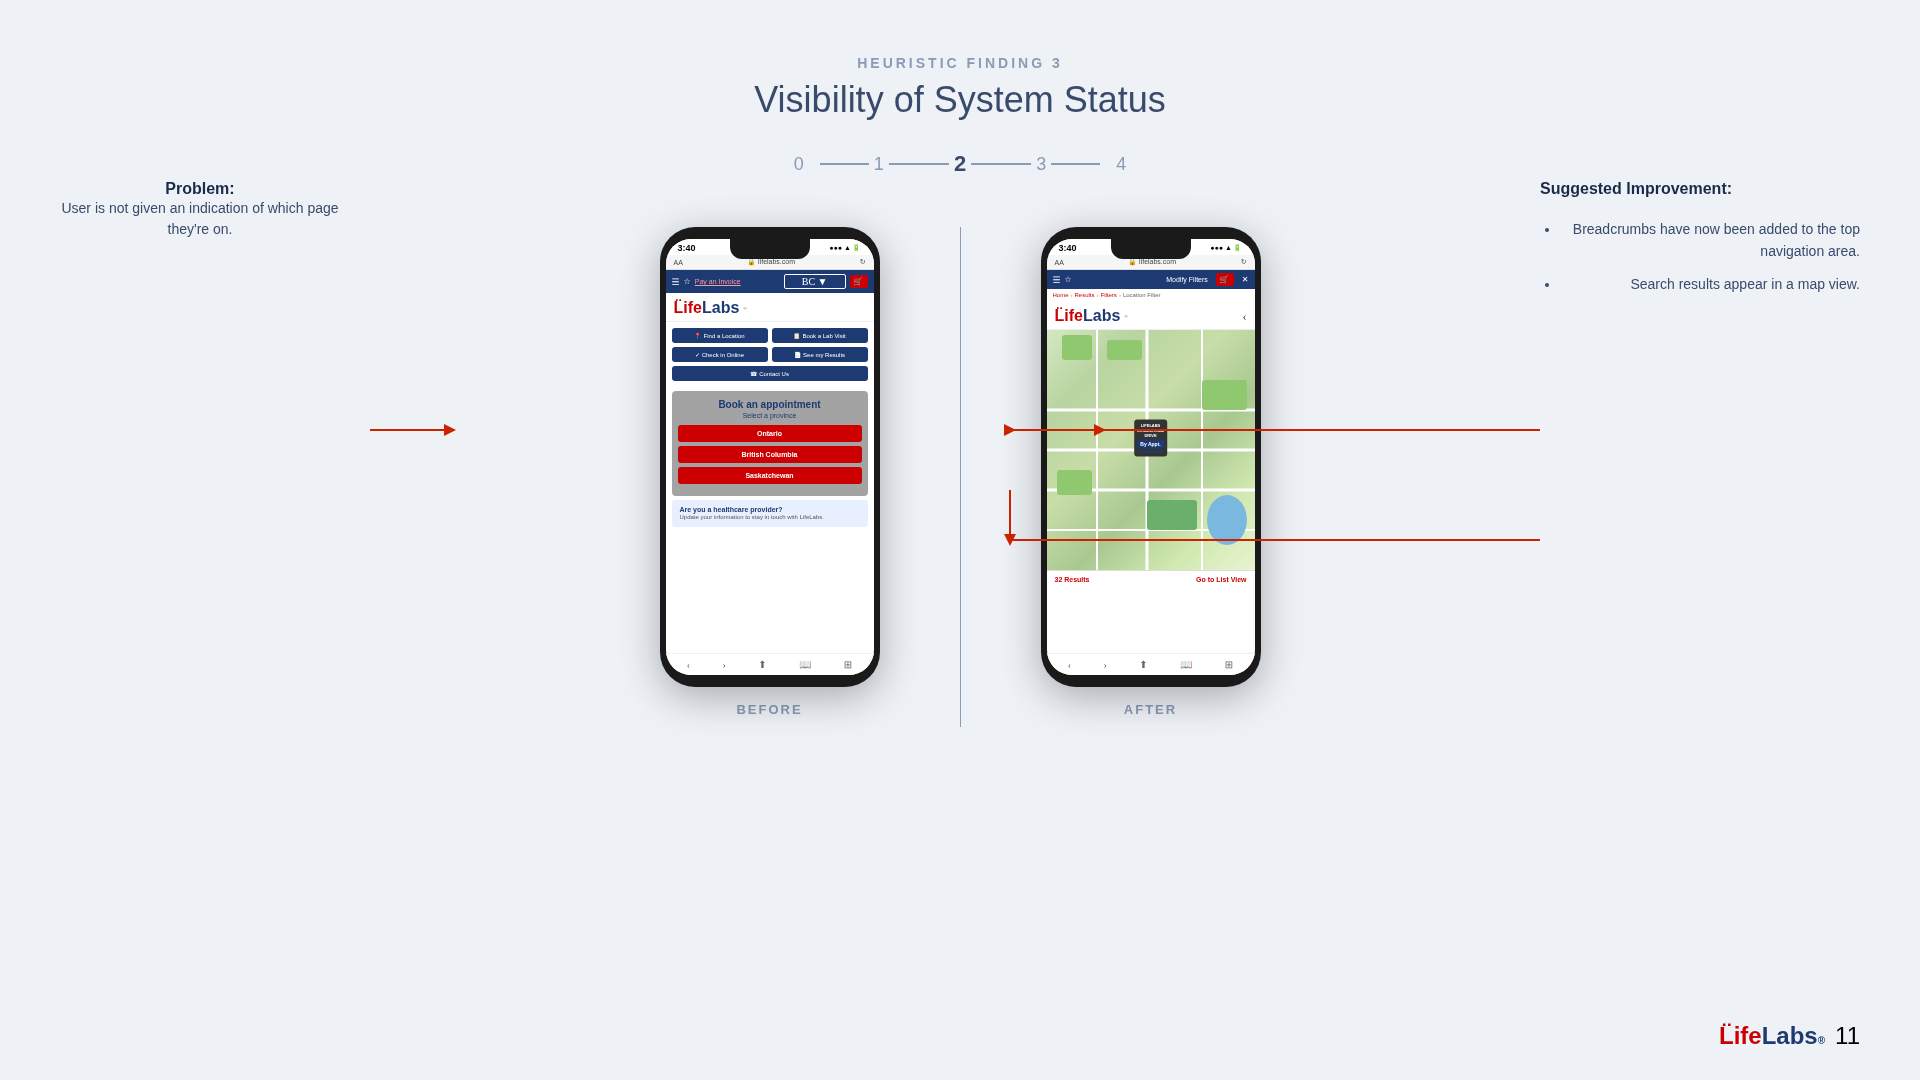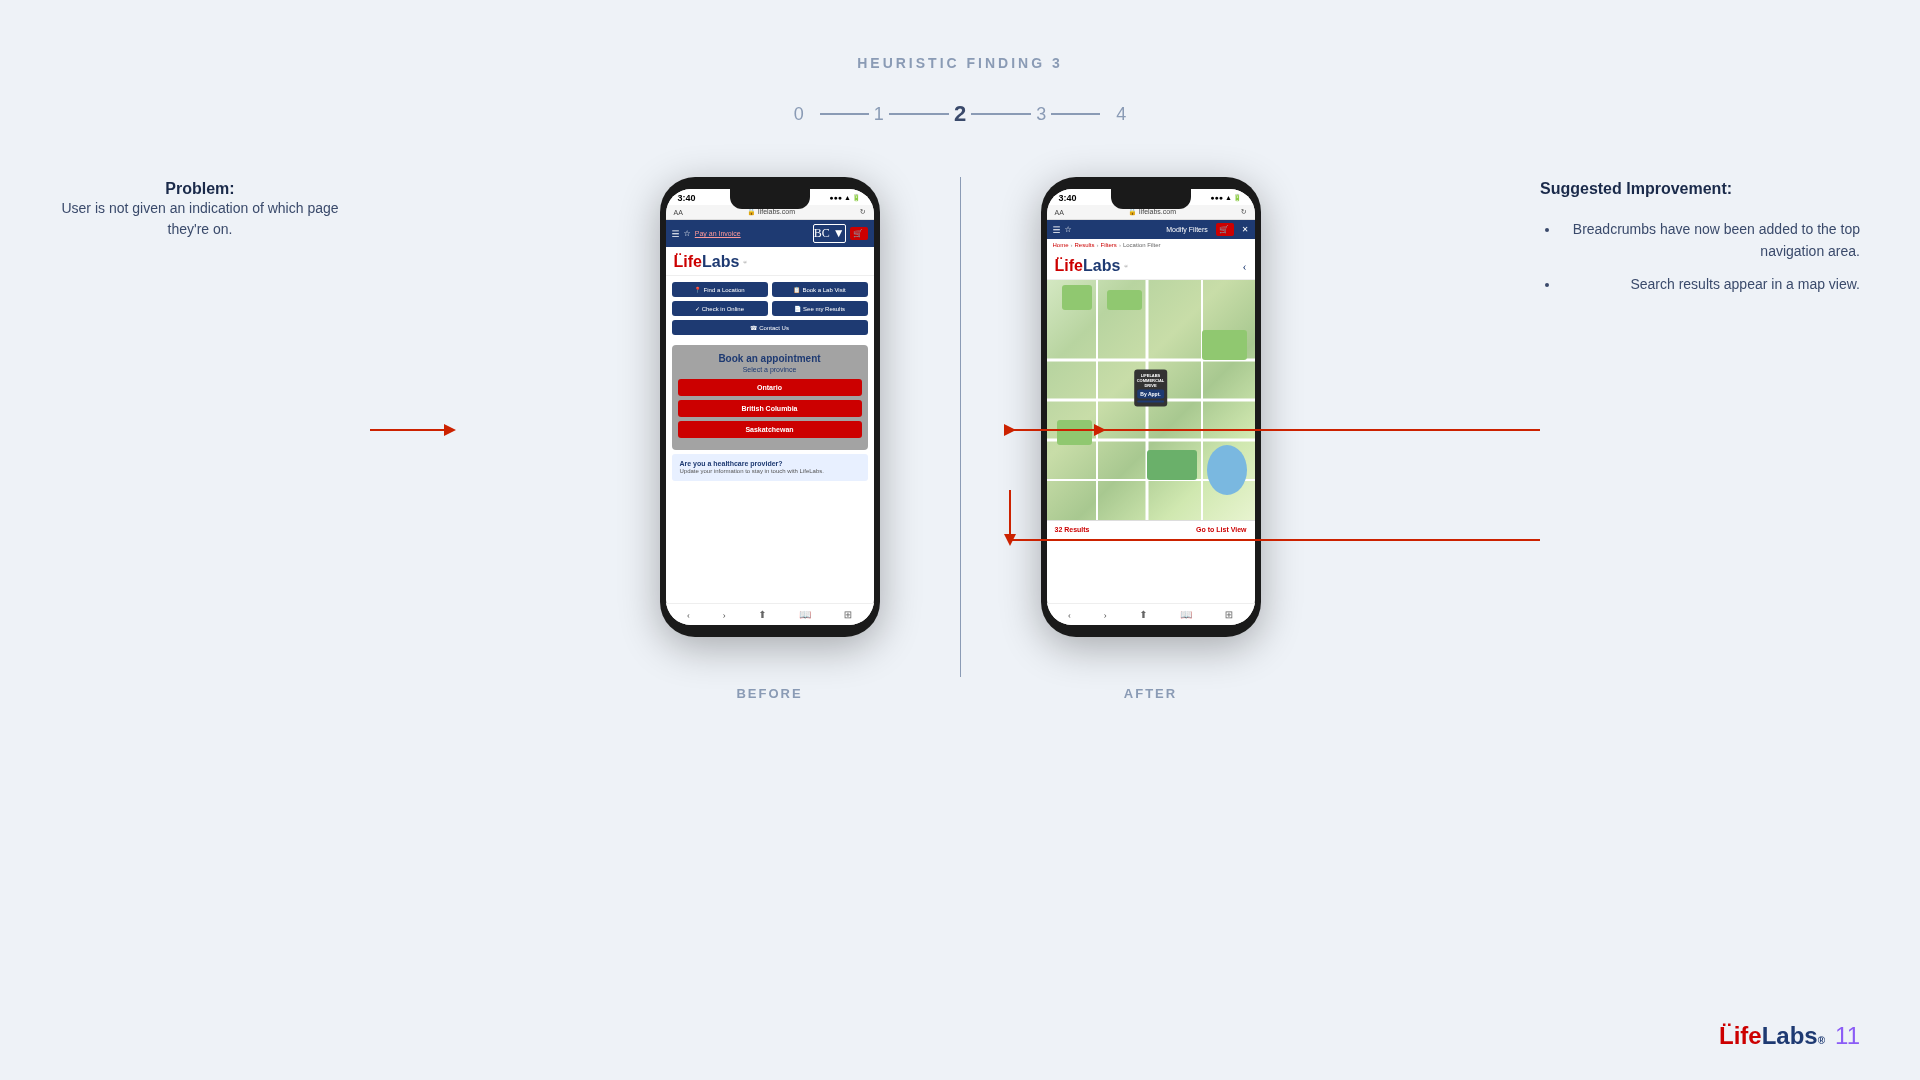--- a/index.html
+++ b/index.html
@@ -84,21 +84,20 @@
       background: #8a9bb5;
       margin-top: 20px;
     }
 
     
     .phone-section {
       display: flex;
       flex-direction: column;
       align-items: center;
       position: relative;
-      gap: 34px;
     }
 
     .phone-label {
       font-family: Arial, sans-serif;
       font-size: 13px;
       font-weight: 700;
       letter-spacing: 2px;
       color: #8a9bb5;
       text-transform: uppercase;
       margin-top: 15px;
@@ -204,23 +203,23 @@
       background: #1e3a72;
       padding: 4px 6px;
       display: flex;
       align-items: center;
       gap: 4px;
     }
     .nav-hamburger { color: white; font-size: 9px; }
     .nav-bc-badge {
       background: #1e3a72;
       color: white;
-      font-size: 12px;
+      font-size: 10px;
       border: 1px solid white;
-      padding: 1px 0;
+      padding: 1px 17px;
       border-radius: 2px;
     }
     .nav-cart {
       background: #cc0000;
       color: white;
       font-size: 8px;
       padding: 2px 4px;
       border-radius: 2px;
     }
 
@@ -400,38 +399,39 @@
     .footer-logo {
       font-size: 24px;
       font-family: Arial, sans-serif;
       font-weight: 700;
     }
     .footer-logo-life { color: #cc0000; }
     .footer-logo-labs { color: #1e3a72; }
     .footer-page-num {
       font-family: Arial, sans-serif;
       font-size: 24px;
-      color: #8b5cf6;
+      color: #000000;
     }
 
     
     svg.arrows {
       position: absolute;
       top: 0;
       left: 0;
       width: 100%;
       height: 100%;
       pointer-events: none;
     }
   </style>
 </head>
 <body>
 
 <div class="header">
   <div class="header-sub">HEURISTIC FINDING 3</div>
+  <div class="header-title">Visibility of System Status</div>
 </div>
 
 <div class="progress-bar">
   <span class="progress-num">0</span>
   <span class="progress-num">1</span>
   <span class="progress-num active">2</span>
   <span class="progress-num">3</span>
   <span class="progress-num">4</span>
 </div>
 

